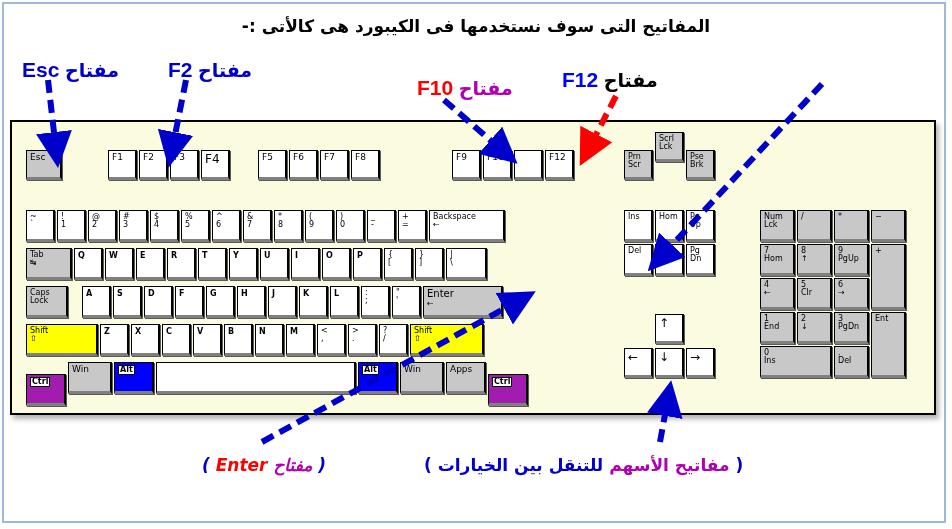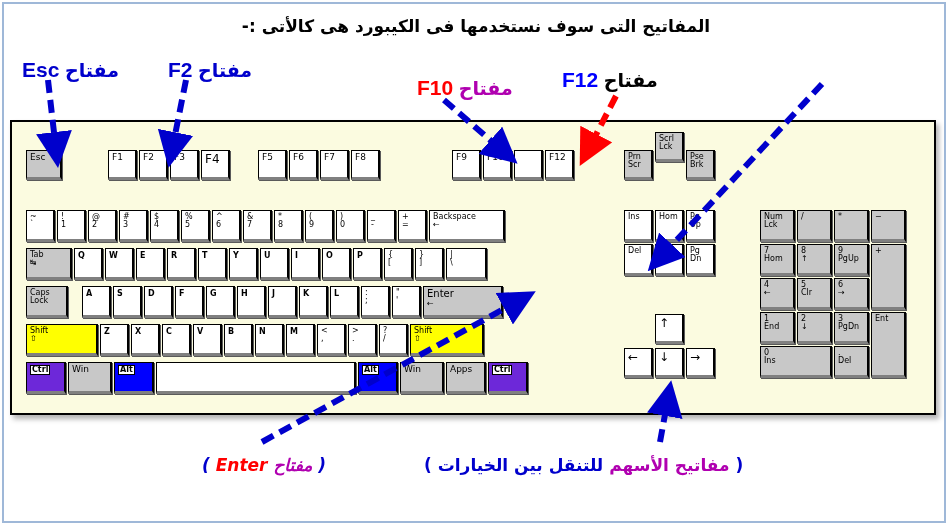--- a/index.html
+++ b/index.html
@@ -44,21 +44,21 @@
     font-size:8px;line-height:1.05;color:#000;
     padding:2px 0 0 3px;
     font-family:"DejaVu Sans","Liberation Sans",sans-serif;
     overflow:hidden;
   }
   .key .l1{display:block;font-size:8px;}
   .key .l2{display:block;font-size:8px;}
   .key.letter{font-weight:bold;font-size:11px;padding-top:3px;}
   .key.gray{background:#c8c8c8;}
   .key.yellow{background:#ffff00;}
-  .key.red{background:#6d28d9;}
+  .key.red{background:#a21caf;margin-top:12px;}
   .key.blue{background:#0000ff;}
   .key.sp{background:#ffffff;}
   .key .tag{display:inline-block;background:#fff;border:1px solid #000;padding:0 1px;font-size:8px;font-weight:bold;}
 
   
   #arrows{position:absolute;left:0;top:0;width:952px;height:529px;pointer-events:none;}
 
   
   .caption{position:absolute;font-weight:bold;white-space:nowrap;direction:rtl;
            font-family:"DejaVu Sans","Liberation Sans",sans-serif;font-size:17px;}

